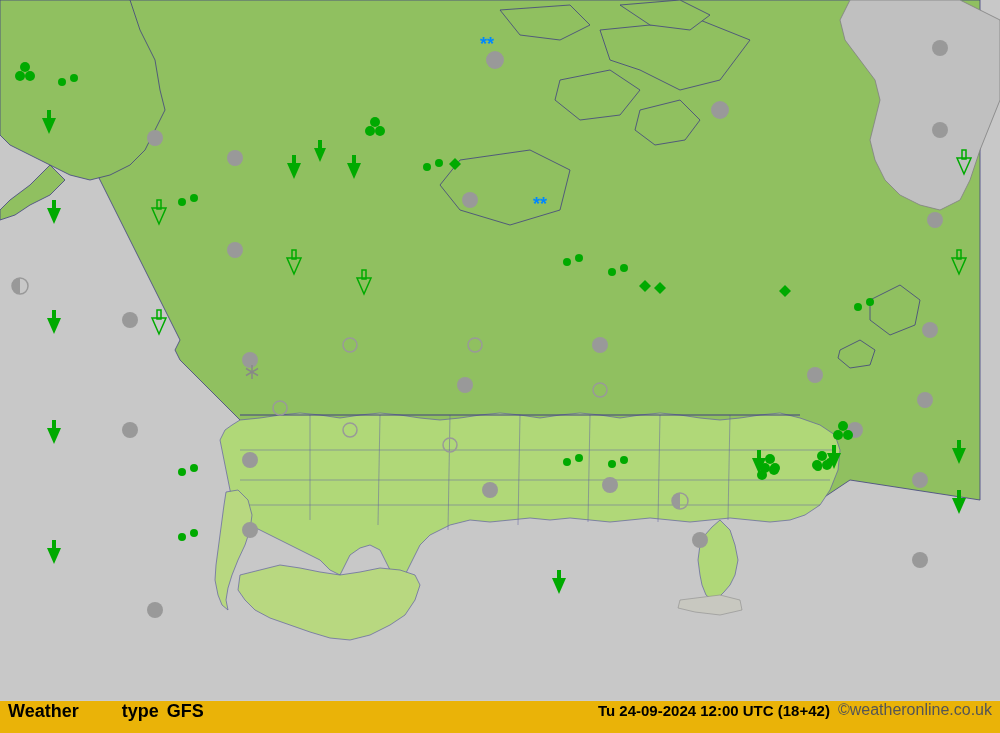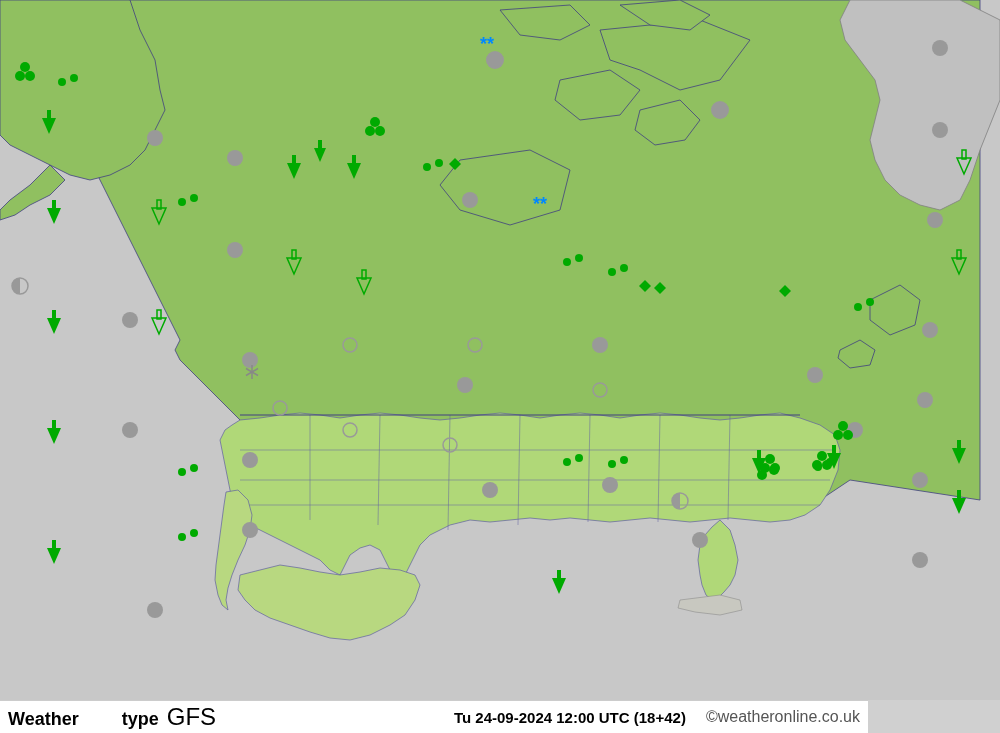--- a/index.html
+++ b/index.html
@@ -22,26 +22,26 @@
 
     
     #map-svg {
       width: 100%;
       height: 100%;
       position: absolute;
       top: 0; left: 0;
     }
 
     #bottom-bar {
-      width: 868px;
+      width: 1000px;
       height: 33px;
-      background: #ffffff;
+      background: #eab308;
       border-top: 1px solid #ccc;
       display: flex;
-      align-items: center;
+      align-items: flex-start;
       justify-content: space-between;
       padding: 0 8px;
       position: relative;
     }
 
     .bottom-left {
       display: flex;
       align-items: baseline;
       gap: 0;
     }
@@ -55,29 +55,29 @@
 
     .bottom-left .type-label {
       font-size: 18px;
       font-weight: bold;
       color: #000;
       margin-right: 8px;
       margin-left: 39px;
     }
 
     .bottom-left .gfs-label {
-      font-size: 24px;
-      font-weight: normal;
+      font-size: 18px;
+      font-weight: bold;
       color: #000;
     }
 
     .bottom-right {
       display: flex;
       align-items: center;
-      gap: 20px;
+      gap: 8px;
     }
 
     .bottom-right .datetime {
       font-size: 15px;
       color: #000;
       font-weight: bold;
     }
 
     .bottom-right .credit {
       font-size: 16px;

